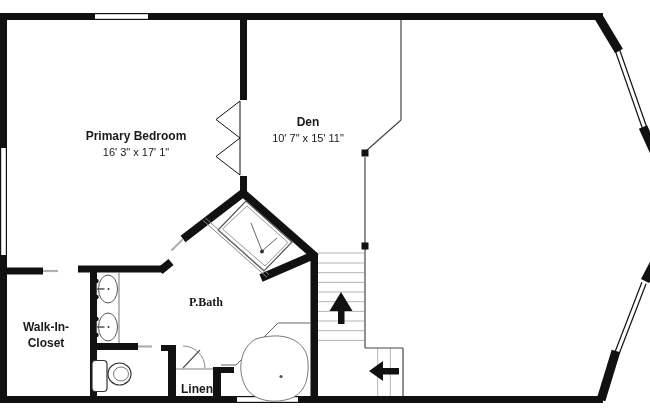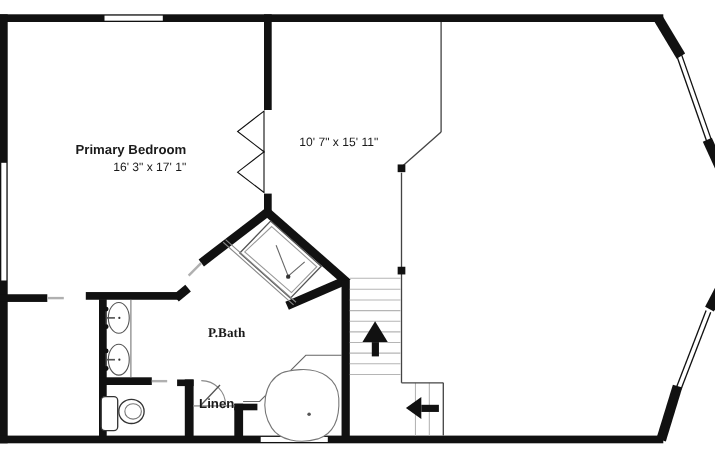--- a/index.html
+++ b/index.html
@@ -175,31 +175,36 @@
   <g fill="#111111">
     <polygon points="341,292 329.5,311 352.5,311"></polygon>
     <rect x="338" y="311" width="6.5" height="13"></rect>
   </g>
   <g fill="#111111">
     <polygon points="369,371 383,361 383,381"></polygon>
     <rect x="383" y="368" width="16" height="6.5"></rect>
   </g>
 </svg>
 
-  <div class="label" style="left:119px;top:144px;text-align:right;">
+  <div class="label" style="left:136px;top:144px;">
     <div class="room-name">Primary Bedroom</div>
     <div class="room-dims">16' 3" x 17' 1"</div>
   </div>
 
   <div class="label" style="left:308px;top:130px;">
+    <div class="room-name">Den</div>
     <div class="room-dims">10' 7" x 15' 11"</div>
   </div>
 
   <div class="label" style="left:206px;top:303px;font-family:Liberation Serif, serif;">
     <div class="room-name">P.Bath</div>
   </div>
 
-
-  <div class="label" style="left:197px;top:368px;">
+  <div class="label" style="left:46px;top:336px;">
+    <div class="room-name">Walk-In-</div>
+    <div class="room-name">Closet</div>
+  </div>
+
+  <div class="label" style="left:197px;top:390px;">
     <div class="room-name">Linen</div>
   </div>
 
 </div>
 
 </body></html>

